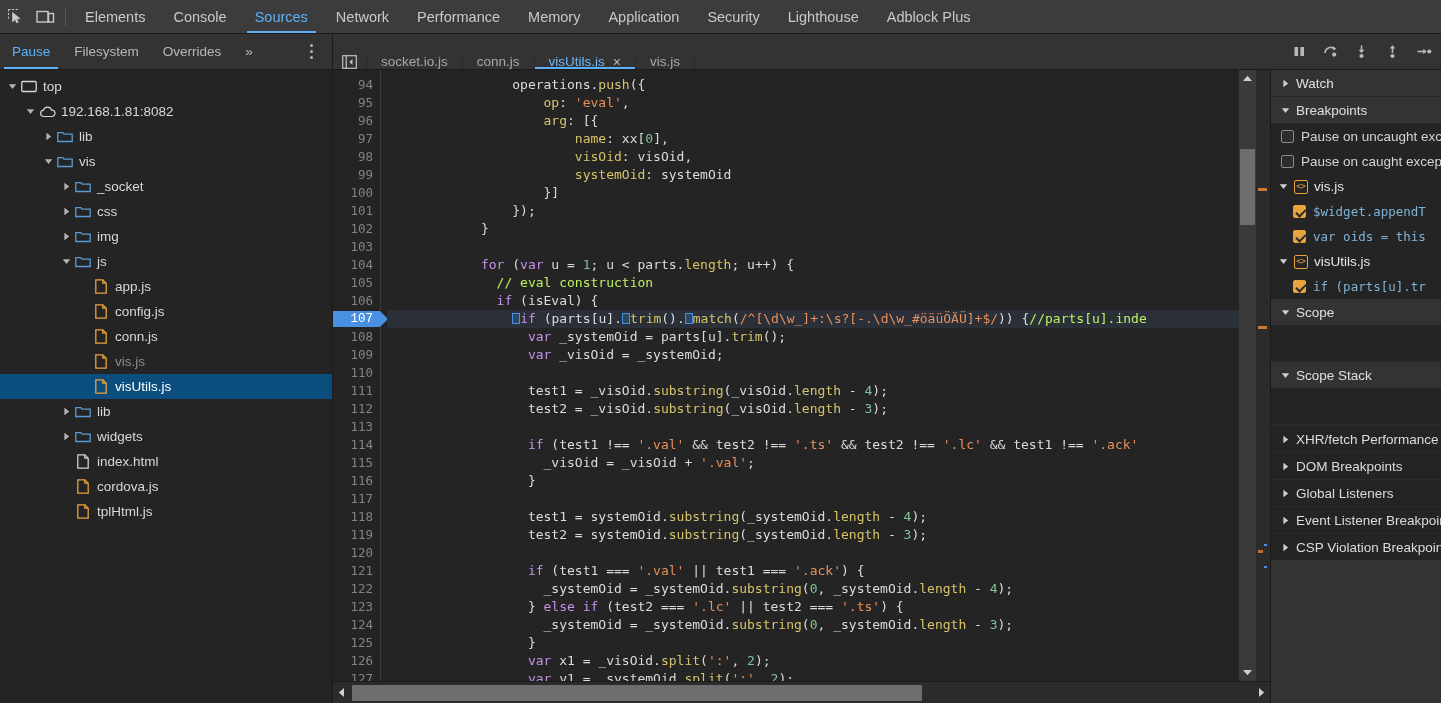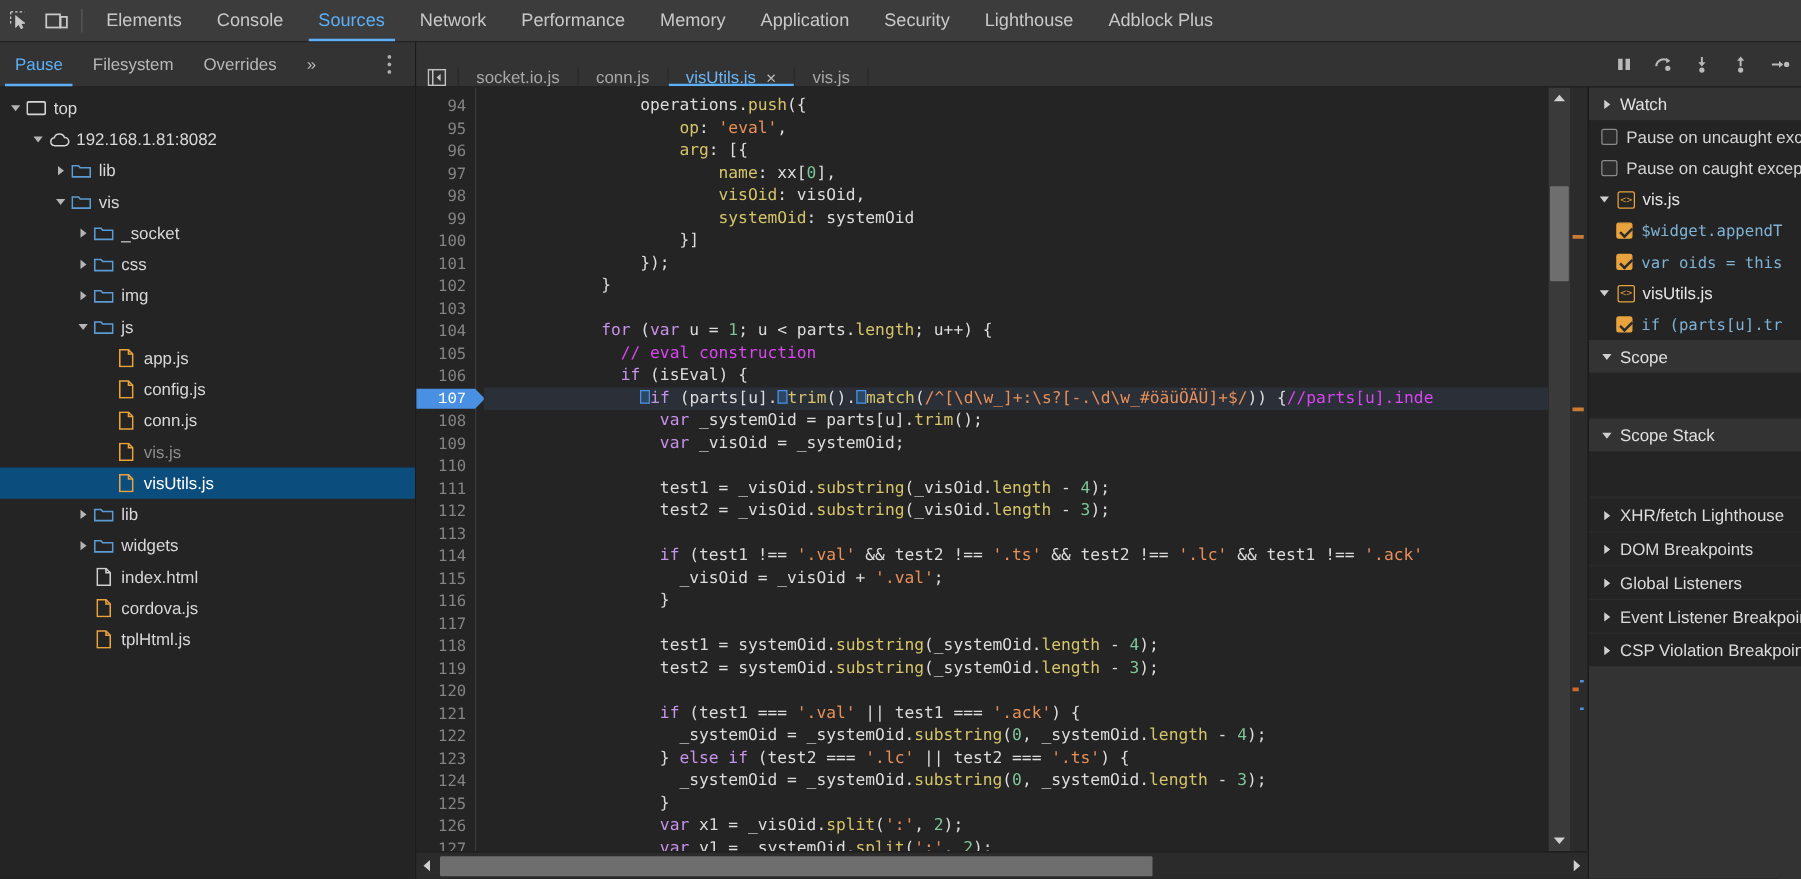--- a/index.html
+++ b/index.html
@@ -109,21 +109,21 @@
     flex:1; padding-top:6px; padding-left:6px; overflow:hidden; position:relative;
     font-family:"DejaVu Sans Mono", monospace; font-size:13px; white-space:pre;
   }
   .cl { height:18px; line-height:18px; white-space:pre; }
   .cl.hl { background:#2a2f38; }
 
   
   .kw   { color:#c792ea; }
   .str  { color:#e8905a; }
   .num  { color:#7ec699; }
-  .cmt  { color:#d946ef; }
+  .cmt  { color:#bef264; }
   .prop { color:#d6c46a; }
   .fn   { color:#d6c46a; }
   .pl   { color:#dcdcdc; }
   .rgx  { color:#e8905a; }
   .bpinline {
     display:inline-block; width:8px; height:11px; vertical-align:-1px;
     border:1px solid #4a90e2; background:#2b4763; margin-right:0px;
   }
 
   
@@ -601,20 +601,28 @@
 
     <div class="debug-side" id="debug-side">
         <div class="sec-header">
           <span class="tri">
             <svg width="9" height="9" viewBox="0 0 9 9">
               <path d="M2.4 0.8 L7.2 4.5 L2.4 8.2 Z" fill="#cfcfcf"></path>
             </svg>
           </span>
           <span>Watch</span>
         </div>
+        <div class="sec-header">
+          <span class="tri">
+            <svg width="9" height="9" viewBox="0 0 9 9">
+              <path d="M0.8 2.2 L8.2 2.2 L4.5 7 Z" fill="#cfcfcf"></path>
+            </svg>
+          </span>
+          <span>Breakpoints</span>
+        </div>
         <div class="sec-body">
           <div class="cb-row">
             <span class="cbox"></span>
             <span>Pause on uncaught exceptions</span>
           </div>
           <div class="cb-row">
             <span class="cbox"></span>
             <span>Pause on caught exceptions</span>
           </div>
           <div class="bp-file-row">
@@ -665,21 +673,21 @@
           </span>
           <span>Scope Stack</span>
         </div>
         <div class="empty-block"></div>
         <div class="sec-plain">
           <span class="tri">
             <svg width="9" height="9" viewBox="0 0 9 9">
               <path d="M2.4 0.8 L7.2 4.5 L2.4 8.2 Z" fill="#cfcfcf"></path>
             </svg>
           </span>
-          <span>XHR/fetch Lighthouse</span>
+          <span>XHR/fetch Performance</span>
         </div>
         <div class="sec-plain">
           <span class="tri">
             <svg width="9" height="9" viewBox="0 0 9 9">
               <path d="M2.4 0.8 L7.2 4.5 L2.4 8.2 Z" fill="#cfcfcf"></path>
             </svg>
           </span>
           <span>DOM Breakpoints</span>
         </div>
         <div class="sec-plain">

